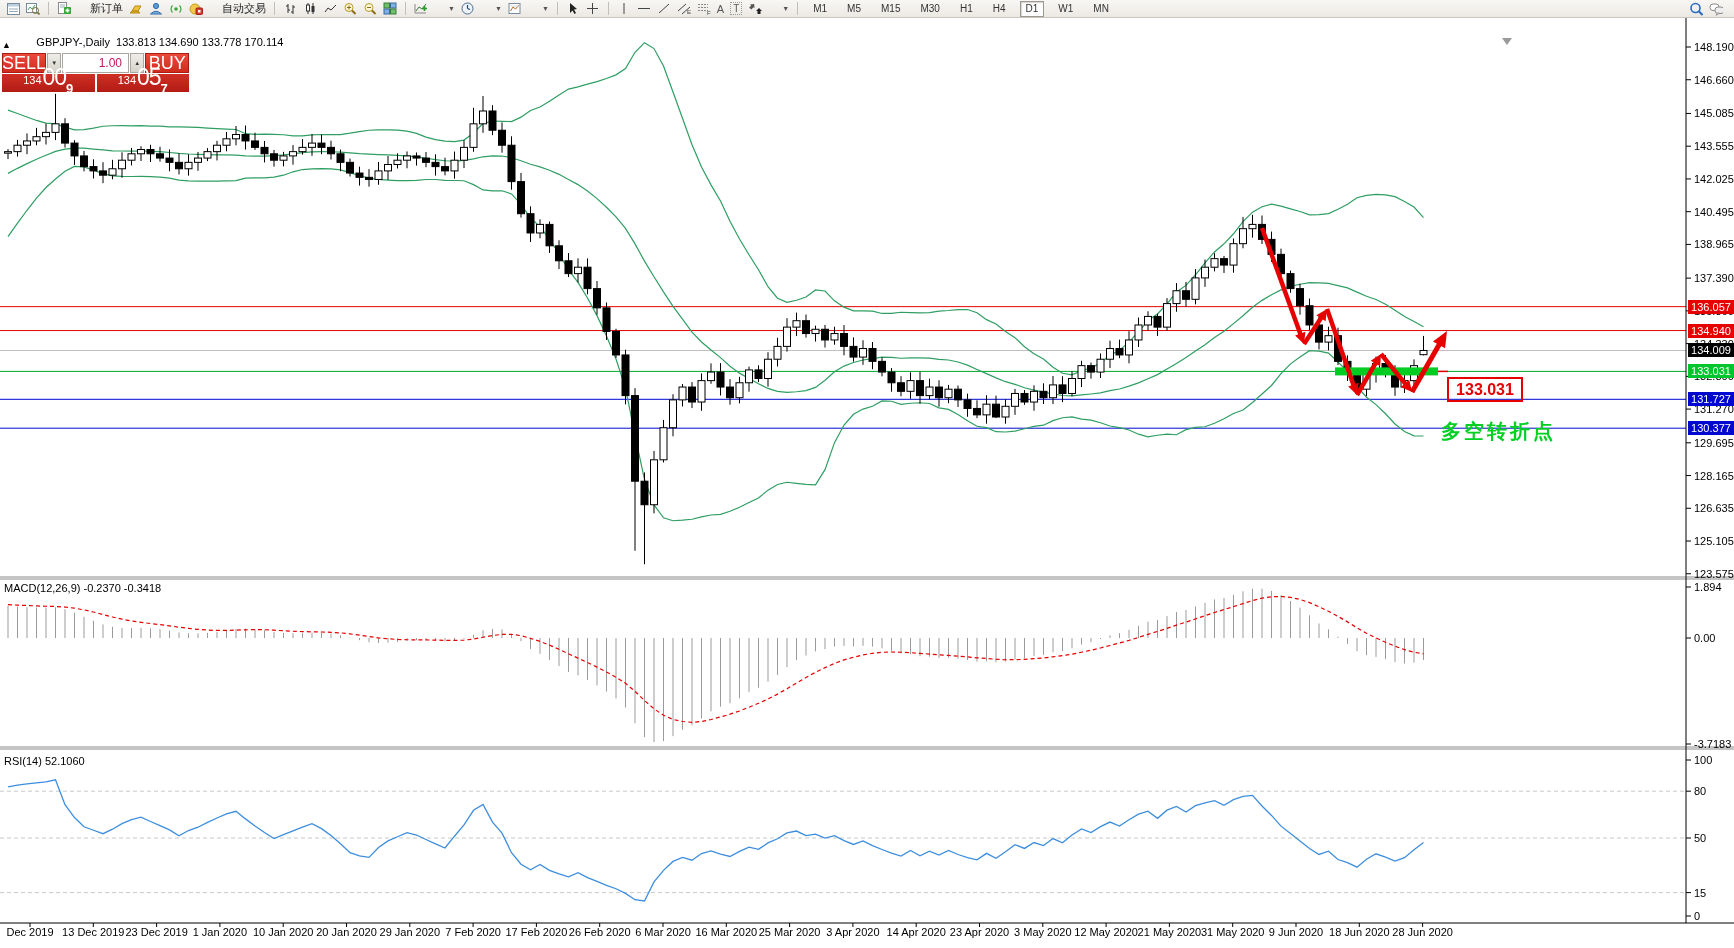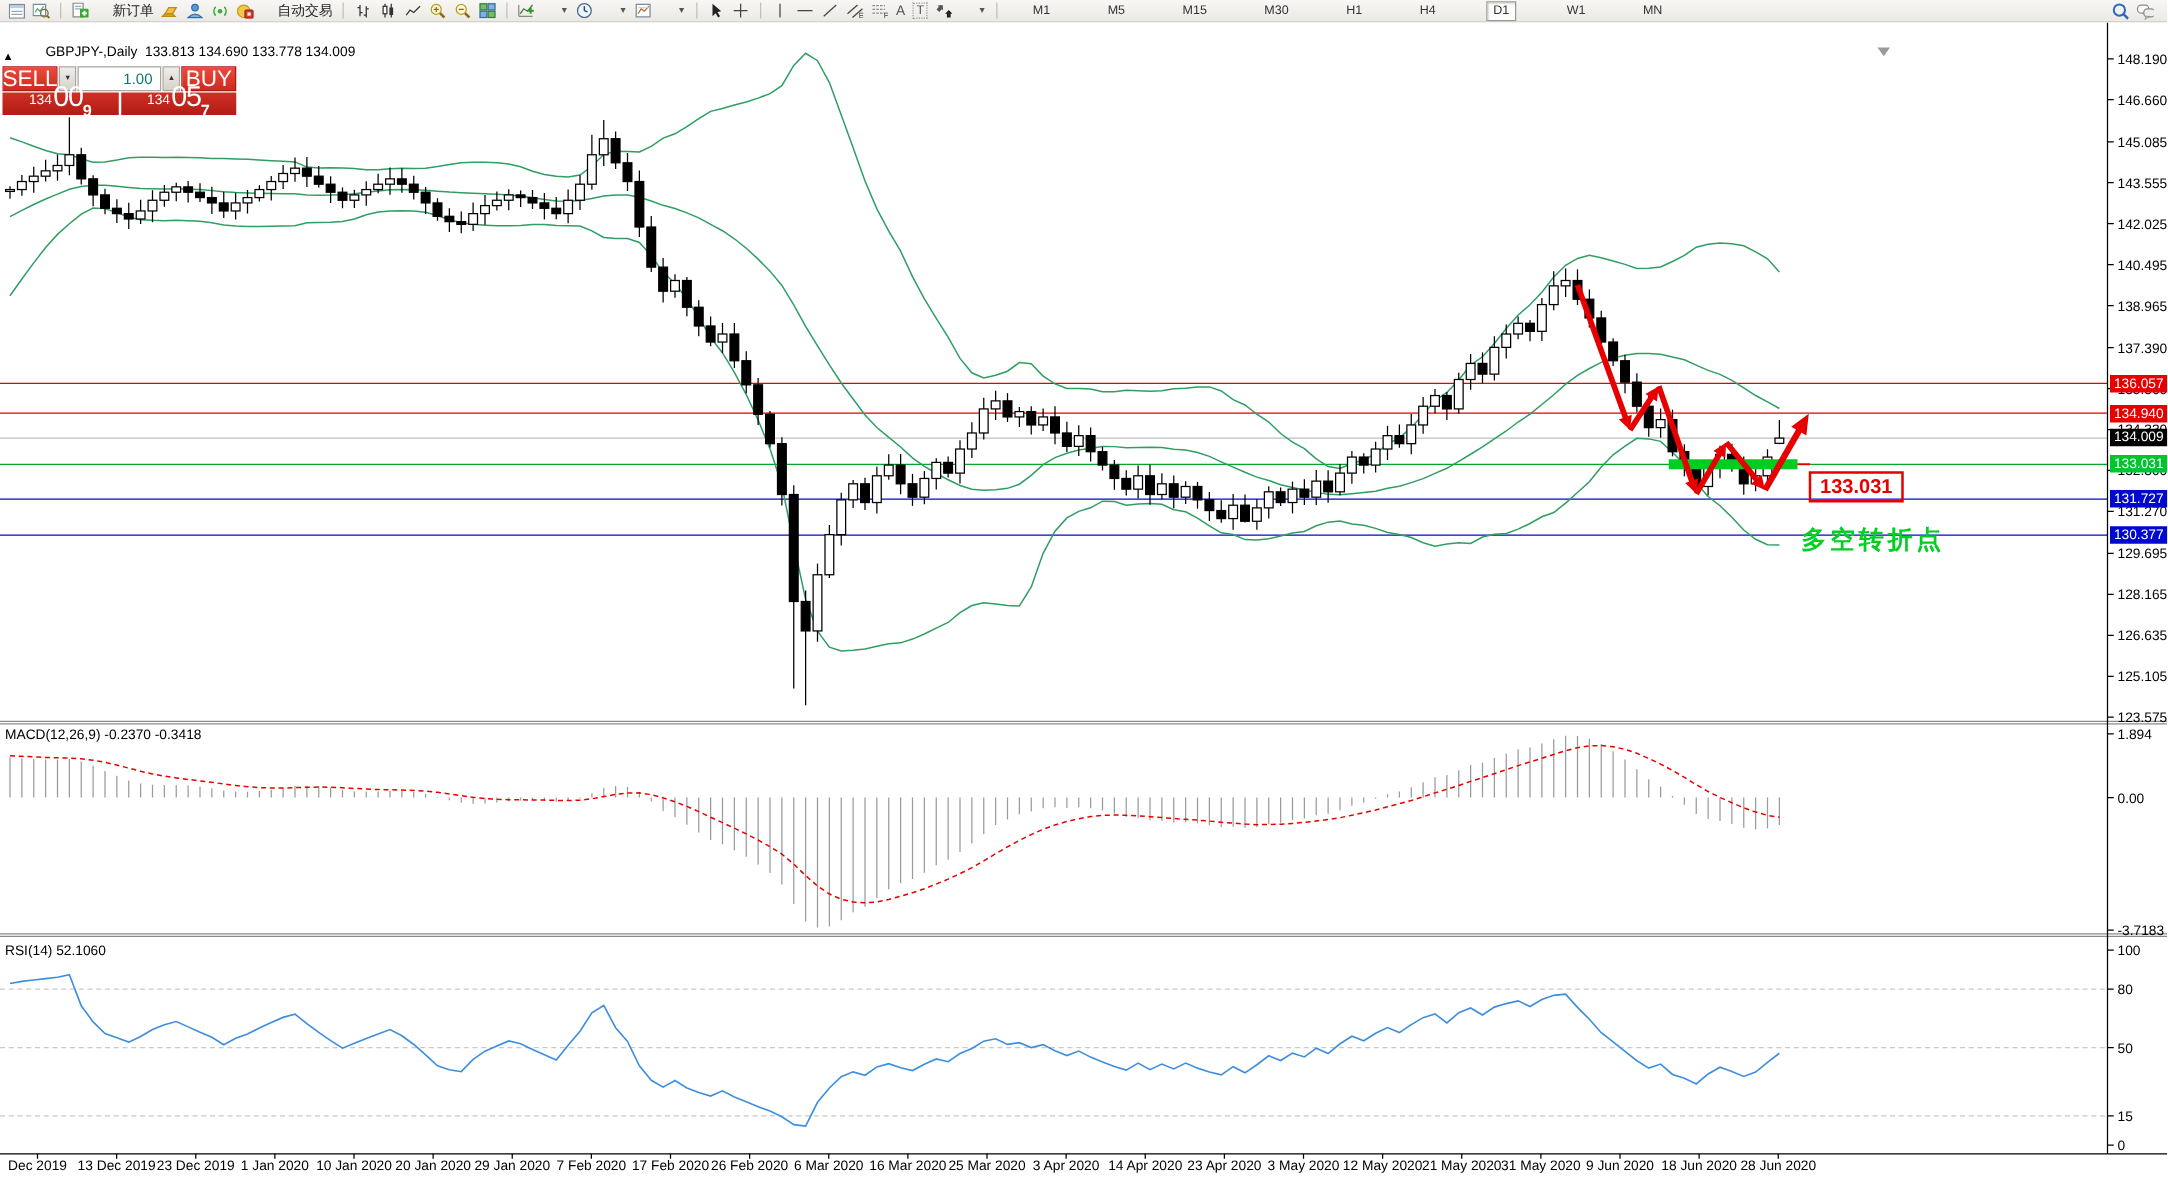--- a/index.html
+++ b/index.html
@@ -3,37 +3,37 @@
 <meta charset="utf-8">
 <style>
   html,body{margin:0;padding:0;background:#fff;font-family:"Liberation Sans",sans-serif;}
   #app{position:relative;width:1734px;height:948px;overflow:hidden;background:#fff;}
   
   #toolbar{position:absolute;left:0;top:0;width:1734px;height:17px;background:linear-gradient(#f8f7f5,#ece9e4);border-bottom:1px solid #c9c6c0;display:flex;align-items:center;font-size:11px;color:#222;}
   .tb-group{display:flex;align-items:center;height:17px;padding:0 3px;}
   .tb-sep{width:1px;height:13px;background:#c2bfb9;margin:0 2px;}
   .tb-btn{display:flex;align-items:center;gap:19px;padding:1px 3px;border-radius:2px;cursor:default;height:14px;}
   .tb-ic{width:14px;height:13px;display:inline-flex;align-items:center;justify-content:center;}
-  .tf-btn{font-size:10px;color:#333;padding:1px 5px;border:1px solid transparent;margin:0 17px;line-height:12px;}
+  .tf-btn{font-size:10px;color:#333;padding:1px 5px;border:1px solid transparent;margin:0 4px;line-height:12px;}
   .tf-btn.active{background:#fdfdfd;border:1px solid #9b9890;box-shadow:inset 1px 1px 1px #d8d5cf;}
   .caret{font-size:7px;color:#555;margin-left:1px;}
   
   #chart-win{position:absolute;left:0;top:18px;width:1734px;height:930px;background:#fff;}
   #chart-svg{position:absolute;left:0;top:0;}
   .pane-label{position:absolute;font-size:11px;color:#000;white-space:pre;}
   
   #oct{position:absolute;left:2px;top:22px;}
   #oct-head{font-size:11px;color:#000;display:flex;align-items:center;gap:5px;}
   #oct-tri{font-size:9px;color:#000;}
   #oct-panel{margin-top:3px;width:187px;}
   #oct-row1{display:flex;height:20px;gap:1px;}
   .oct-btn{background:linear-gradient(#ec4a3c,#cf2a1e);color:#fff;font-size:18px;display:flex;align-items:center;justify-content:center;border:1px solid #a81c12;}
   #oct-sell{width:42px;}#oct-buy{width:44px;}
   .oct-spin{width:13px;background:linear-gradient(#efede9,#d6d2cb);border:1px solid #aaa7a0;color:#333;font-size:6px;display:flex;align-items:center;justify-content:center;}
-  #oct-vol{width:62px;background:#fff;border:1px solid #aaa7a0;font-size:12px;color:#0f766e;display:flex;align-items:center;justify-content:flex-end;padding-right:6px;}
+  #oct-vol{width:62px;background:#fff;border:1px solid #aaa7a0;font-size:12px;color:#be185d;display:flex;align-items:center;justify-content:flex-end;padding-right:6px;}
   #oct-row2{display:flex;height:18px;gap:2px;margin-top:1px;}
   .oct-price{flex:1;background:linear-gradient(#cf2f25,#b21c14);color:#fff;display:flex;align-items:flex-end;justify-content:center;padding-bottom:2px;}
   .oct-pre{font-size:11px;line-height:19px;margin-right:1px;}
   .oct-big{font-size:23px;font-weight:normal;line-height:26px;letter-spacing:-1px;}
   .oct-sup{font-size:13px;font-weight:bold;line-height:30px;align-self:flex-start;}
   
   #price-callout{position:absolute;left:1447px;top:359px;width:72px;height:21px;border:2px solid #e60000;color:#e60000;font-size:16px;font-weight:bold;display:flex;align-items:center;justify-content:center;background:rgba(255,255,255,.0);}
   #pivot-text{position:absolute;left:1441px;top:400px;font-size:20px;font-weight:bold;color:#00d022;letter-spacing:3px;white-space:nowrap;text-align:right;}
   #shift-marker{position:absolute;left:1502px;top:20px;width:0;height:0;border-left:5px solid transparent;border-right:5px solid transparent;border-top:7px solid #9a9a9a;}
 </style>
@@ -902,21 +902,21 @@
         <text x="1296" y="918" text-anchor="middle" fill="#000" font-size="11" font-family="&quot;Liberation Sans&quot;,sans-serif">9 Jun 2020</text>
         <line x1="1359.3" y1="905" x2="1359.3" y2="909" stroke="#000"></line>
         <text x="1359.3" y="918" text-anchor="middle" fill="#000" font-size="11" font-family="&quot;Liberation Sans&quot;,sans-serif">18 Jun 2020</text>
         <line x1="1422.6" y1="905" x2="1422.6" y2="909" stroke="#000"></line>
         <text x="1422.6" y="918" text-anchor="middle" fill="#000" font-size="11" font-family="&quot;Liberation Sans&quot;,sans-serif">28 Jun 2020</text>
       </svg>
 
     <div id="shift-marker"></div>
 
     <div class="pane-label" style="left:18px;top:6px;">
-      <span>GBPJPY-,Daily</span>&nbsp;&nbsp;<span>133.813 134.690 133.778 134.009</span>
+      <span>GBPJPY-,Daily</span>&nbsp;&nbsp;<span>133.813 134.690 133.778 170.114</span>
     </div>
 
     <div id="oct">
       <div id="oct-head">
         <span id="oct-tri">▲</span>
       </div>
       <div id="oct-panel">
         <div id="oct-row1">
           <div class="oct-btn" id="oct-sell">SELL</div>
           <div class="oct-spin">▼</div>

